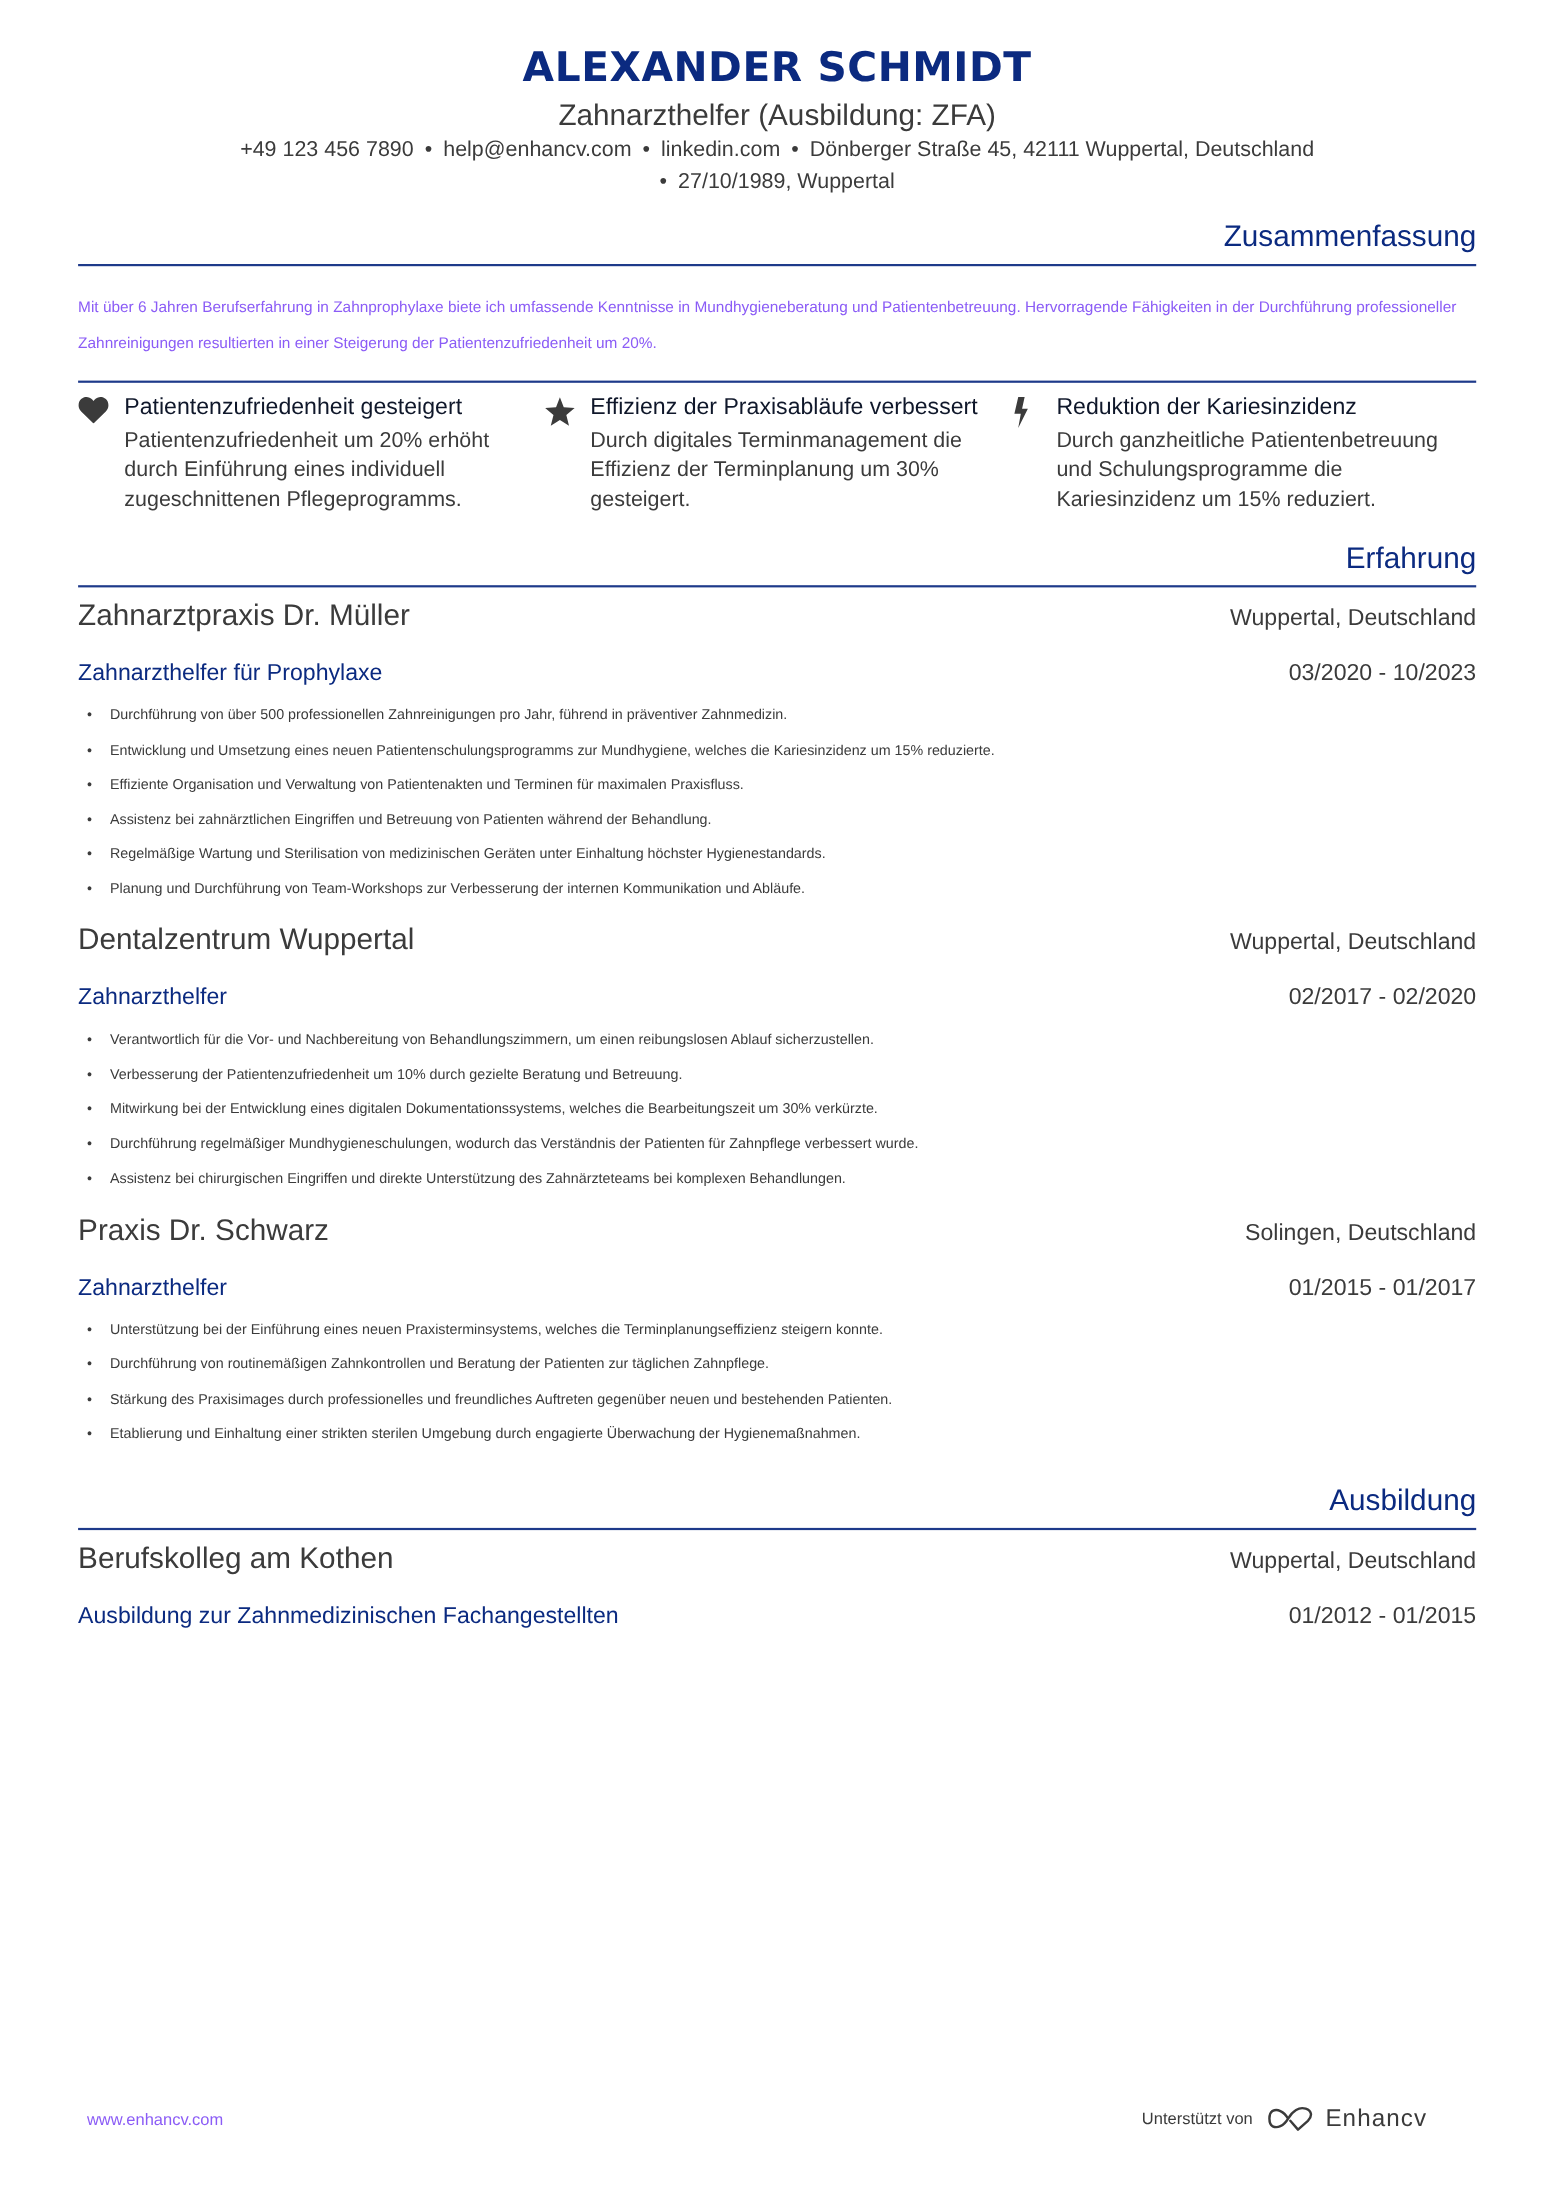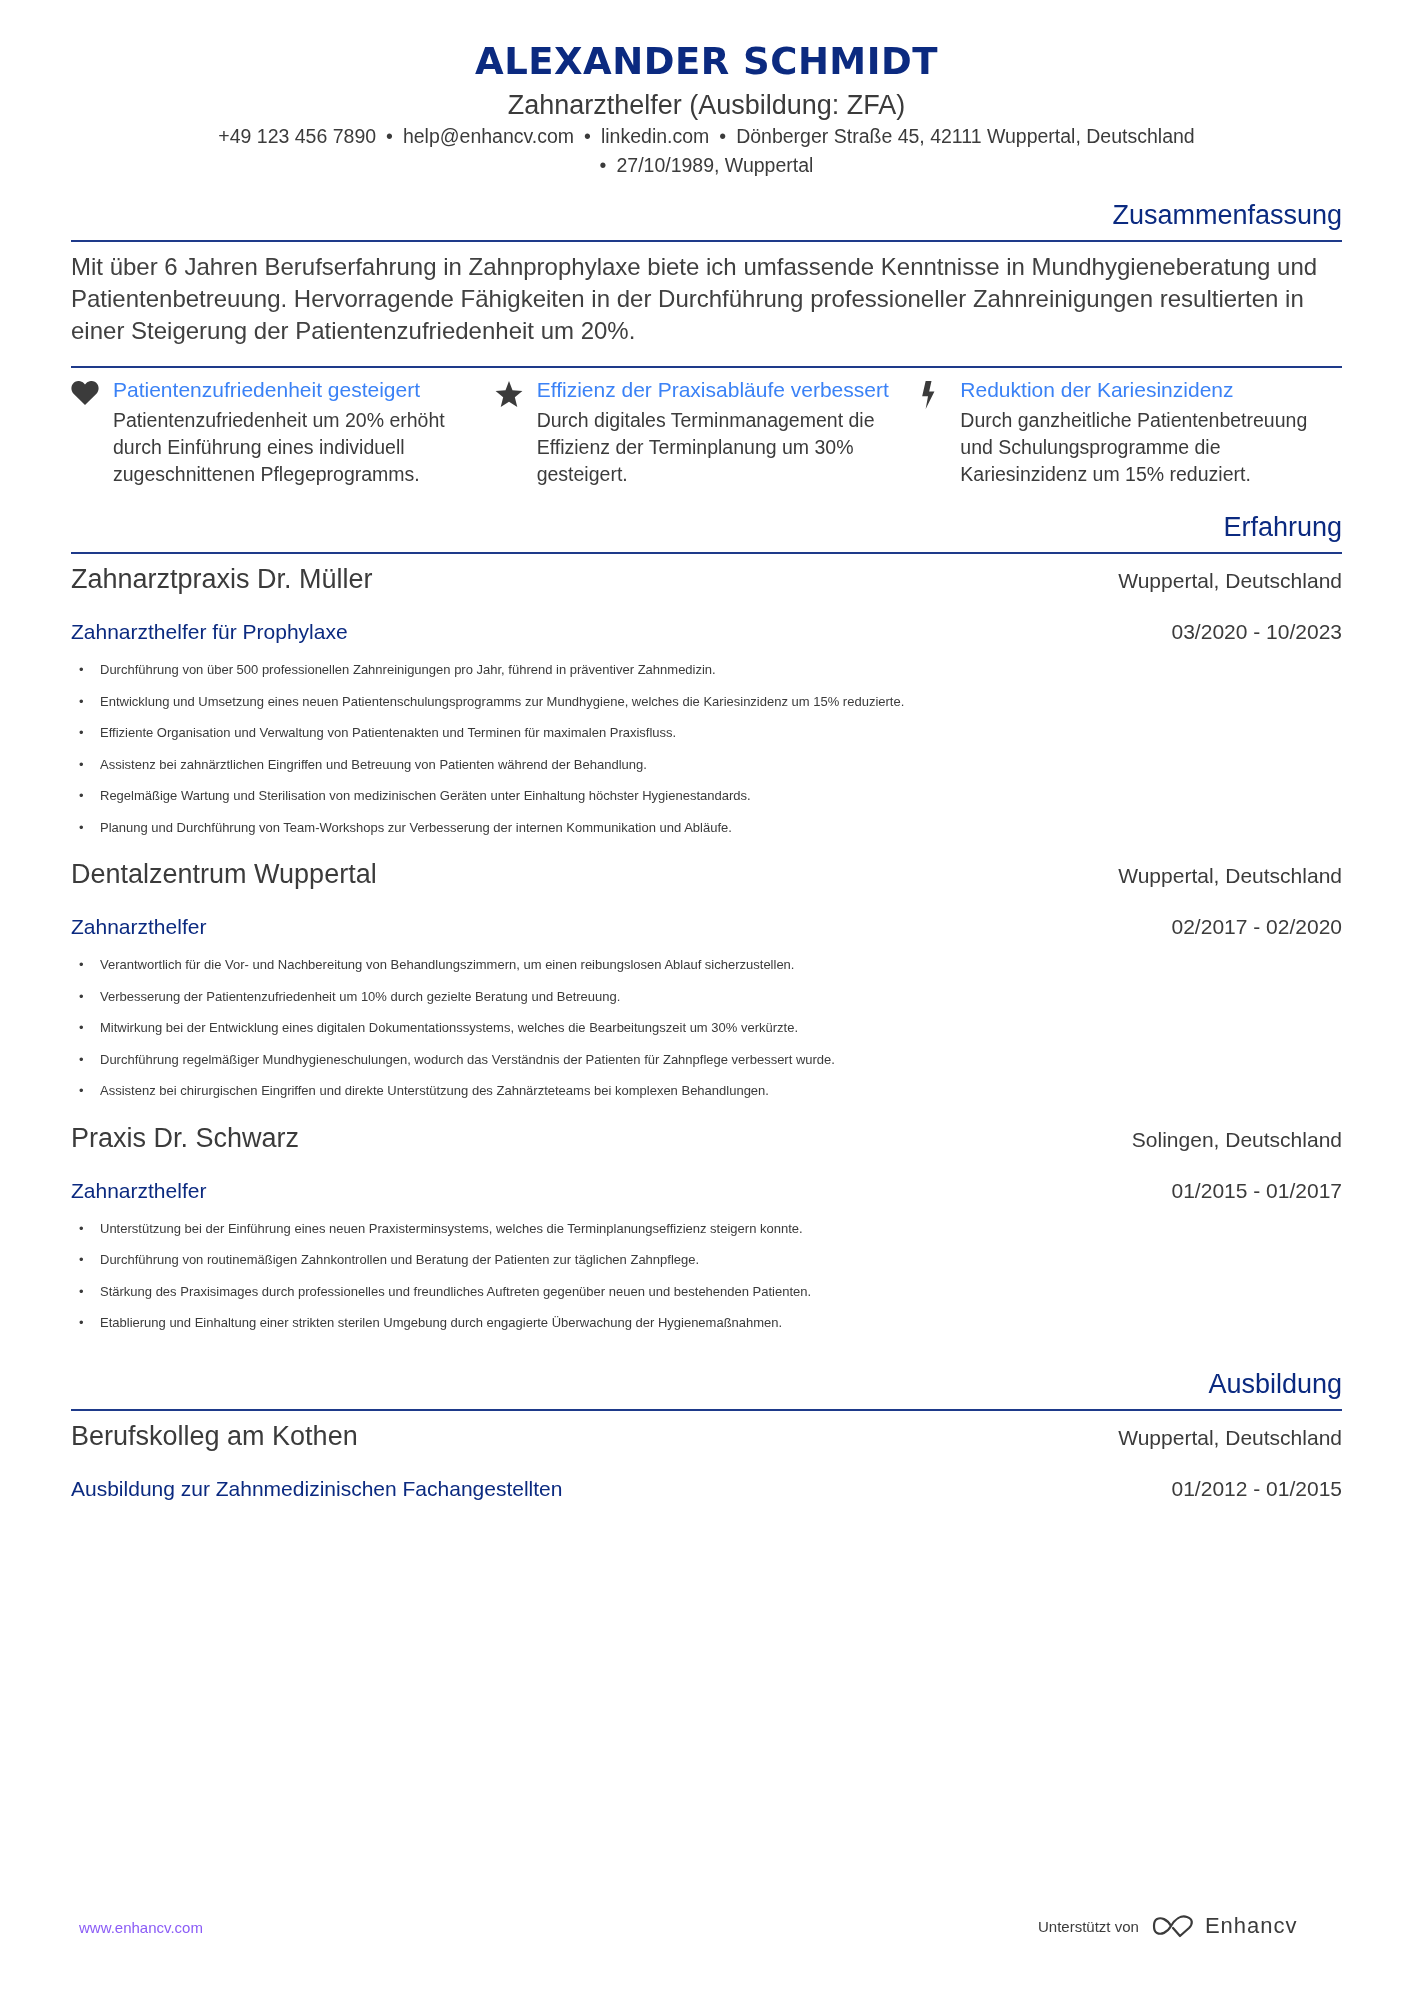--- a/index.html
+++ b/index.html
@@ -5,27 +5,27 @@
   html, body { margin: 0; padding: 0; background: #ffffff; }
   body { width: 1410px; height: 1995px; position: relative; font-family: "Liberation Sans", sans-serif; color: #3b3b3b; }
   .page { position: absolute; left: 71px; top: 0; width: 1271px; }
   .header { text-align: center; padding-top: 38px; }
   .name { font-family: "DejaVu Sans", sans-serif; font-weight: bold; font-size: 37px; color: #0b2a80; letter-spacing: 0.5px; line-height: 48px; }
   .title { font-size: 27px; color: #3b3b3b; line-height: 34px; margin-top: 2px; }
   .contacts { font-size: 19.5px; color: #3b3b3b; line-height: 29px; margin-top: 0px; }
   .contacts span.sep { margin: 0 10px; }
   .section-title { text-align: right; color: #0b2a80; font-size: 27px; line-height: 34px; }
   .rule { height: 0; border-top: 2px solid #1e3a8a; margin-top: 8px; }
-  .summary { font-size: 24px; line-height: 32px; margin-top: 9px; color: #404040; }
+  .summary { font-size: 14px; line-height: 32px; margin-top: 21px; color: #8b5cf6; }
   .achievements { display: flex; margin-top: 8px; }
   .ach { width: 434px; display: flex; }
   .ach-icon { width: 42px; flex: none; padding-top: 5px; }
   .ach-icon svg { display: block; }
   .ach-body { width: 380px; }
-  .ach-title { color: #3b82f6; font-size: 21px; line-height: 28px; }
+  .ach-title { color: #0f172a; font-size: 21px; line-height: 28px; }
   .ach-desc { font-size: 19.5px; line-height: 27px; margin-top: 3px; color: #3b3b3b; }
   .job { margin-top: 14px; }
   .job-row { display: flex; justify-content: space-between; align-items: baseline; }
   .company { font-size: 27px; line-height: 34px; color: #3b3b3b; }
   .location { font-size: 21px; line-height: 28px; color: #3b3b3b; }
   .role { font-size: 21px; line-height: 32px; color: #0b2a80; }
   .dates { font-size: 21px; line-height: 32px; color: #3b3b3b; margin-top: 20px; }
   ul.bullets { list-style: none; margin: 6px 0 0 0; padding: 0; }
   ul.bullets li { position: relative; padding-left: 29px; font-size: 13px; line-height: 31.5px; color: #3b3b3b; }
   ul.bullets li::before { content: "•"; position: absolute; left: 8px; top: 0; color: #3b3b3b; }

